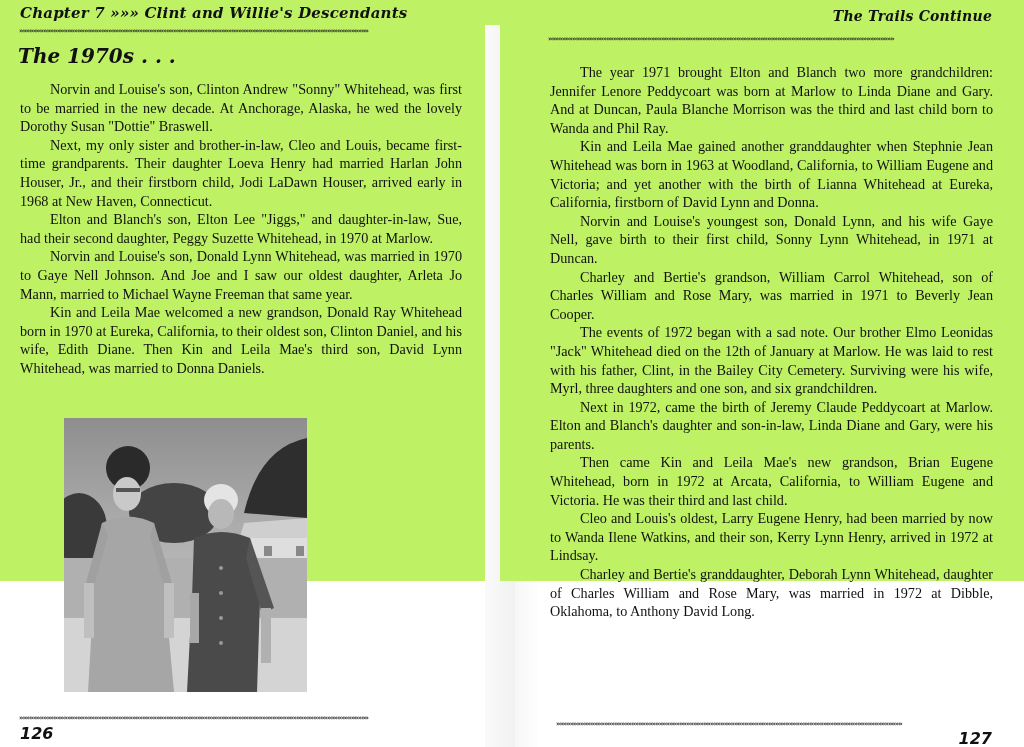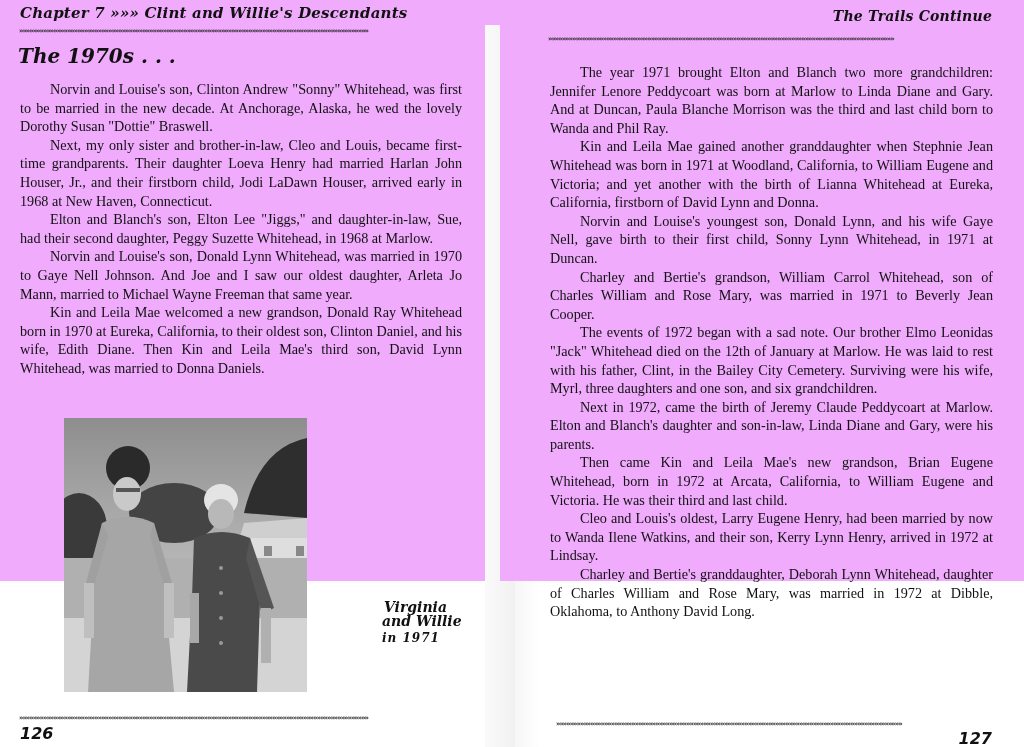--- a/index.html
+++ b/index.html
@@ -1,20 +1,20 @@
 <!DOCTYPE html>
 <html><head>
 <meta charset="utf-8">
 <style>
   * { box-sizing: border-box; margin: 0; padding: 0; }
   html, body { width: 1024px; height: 747px; background: #ffffff; overflow: hidden; }
   body { position: relative; font-family: "Liberation Serif", "DejaVu Serif", serif; color: #111; }
 
   .spread { position: absolute; inset: 0; display: flex; }
-  .page { position: relative; height: 581px; background: #f0abfc; }
+  .page { position: relative; height: 581px; background: #bef264; }
   .page-left { width: 500px; }
   .page-right { width: 524px; }
 
   .gutter-left { position: absolute; left: 485px; top: 25px; width: 30px; height: 722px; background: linear-gradient(to right, #fafafa, #f1f1f1); }
   .gutter-right { position: absolute; left: 515px; top: 0; width: 25px; height: 747px; background: linear-gradient(to right, #f6f6f6, #ffffff); }
 
   .script { font-family: "DejaVu Serif", "Liberation Serif", serif; font-style: italic; font-weight: bold; }
 
   .running-head { position: absolute; font-size: 15px; white-space: nowrap; letter-spacing: 0.2px; }
   .running-head-left { left: 20px; top: 4px; }
@@ -52,21 +52,21 @@
 
   <div class="page page-left">
     <div class="running-head running-head-left script">Chapter 7 »»» Clint and Willie's Descendants</div>
     <div class="chevron-rule rule-top-left">»»»»»»»»»»»»»»»»»»»»»»»»»»»»»»»»»»»»»»»»»»»»»»»»»»»»»»»»»»»»»»»»»»»»»»»»»»»»»»»»»»»»»»»»»»»»»»»»»»»»»»</div>
 
     <div class="section-title script">The 1970s . . .</div>
 
     <div class="body-text body-left">
       <p>Norvin and Louise's son, Clinton Andrew "Sonny" Whitehead, was first to be married in the new decade.  At Anchorage, Alaska, he wed the lovely Dorothy Susan "Dottie" Braswell.</p>
       <p>Next, my only sister and brother-in-law, Cleo and Louis, became first-time grandparents.  Their daughter Loeva Henry had married Harlan John Houser, Jr., and their firstborn child, Jodi LaDawn Houser, arrived early in 1968 at New Haven, Connecticut.</p>
-      <p>Elton and Blanch's son, Elton Lee "Jiggs," and daughter-in-law, Sue, had their second daughter,  Peggy Suzette Whitehead, in 1968 at Marlow.</p>
+      <p>Elton and Blanch's son, Elton Lee "Jiggs," and daughter-in-law, Sue, had their second daughter,  Peggy Suzette Whitehead, in 1970 at Marlow.</p>
       <p>Norvin and Louise's son, Donald Lynn Whitehead, was married in 1970 to Gaye Nell Johnson.  And Joe and I saw our oldest daughter, Arleta Jo Mann, married to Michael Wayne Freeman that same year.</p>
       <p>Kin and Leila Mae welcomed a new grandson,  Donald Ray Whitehead born in 1970 at Eureka, California, to their oldest son, Clinton Daniel, and his wife, Edith Diane.  Then Kin and Leila Mae's third son,  David Lynn Whitehead, was married to Donna Daniels.</p>
     </div>
 
     <div class="photo" title="Black and white photo of two women standing outdoors">
       <svg width="243" height="274" viewBox="0 0 243 274" xmlns="http://www.w3.org/2000/svg">
         <defs>
           <linearGradient id="sky" x1="0" y1="0" x2="0" y2="1">
             <stop offset="0" stop-color="#8e8e8e"></stop>
             <stop offset="0.5" stop-color="#b4b4b4"></stop>
@@ -103,43 +103,38 @@
         <path d="M186 120 L210 190 L198 196 L182 140 Z" fill="#555"></path>
         <rect x="197" y="190" width="10" height="55" fill="#b0b0b0"></rect>
         <rect x="126" y="175" width="9" height="50" fill="#a8a8a8"></rect>
         <circle cx="157" cy="150" r="2" fill="#999"></circle>
         <circle cx="157" cy="175" r="2" fill="#999"></circle>
         <circle cx="157" cy="200" r="2" fill="#999"></circle>
         <circle cx="157" cy="225" r="2" fill="#999"></circle>
       </svg>
     </div>
 
-    <div class="caption script">
-      <span class="c1">Virginia</span>
-      <span class="c2">and Willie</span>
-      <span class="c3">in 1971</span>
-    </div>
 
     <div class="chevron-rule rule-bottom-left">»»»»»»»»»»»»»»»»»»»»»»»»»»»»»»»»»»»»»»»»»»»»»»»»»»»»»»»»»»»»»»»»»»»»»»»»»»»»»»»»»»»»»»»»»»»»»»»»»»»»»»</div>
     <div class="page-number pn-left">126</div>
   </div>
 
   <div class="gutter-left"></div>
   <div class="gutter-right"></div>
 
   <div class="page page-right">
     
   </div>
 
   <div class="running-head running-head-right script">The Trails Continue</div>
   <div class="chevron-rule rule-top-right">»»»»»»»»»»»»»»»»»»»»»»»»»»»»»»»»»»»»»»»»»»»»»»»»»»»»»»»»»»»»»»»»»»»»»»»»»»»»»»»»»»»»»»»»»»»»»»»»»»»»»</div>
 
   <div class="body-text body-right">
     <p>The year 1971 brought Elton and Blanch two more grandchildren: Jennifer Lenore Peddycoart was born at Marlow to Linda Diane and Gary.  And at Duncan, Paula Blanche Morrison was the third and last child born to Wanda and Phil Ray.</p>
-    <p>Kin and Leila Mae gained another granddaughter when Stephnie Jean Whitehead was born in 1971 at Woodland, California, to William Eugene and Victoria;  and yet another with the birth of Lianna Whitehead at Eureka, California, firstborn of David Lynn and Donna.</p>
+    <p>Kin and Leila Mae gained another granddaughter when Stephnie Jean Whitehead was born in 1963 at Woodland, California, to William Eugene and Victoria;  and yet another with the birth of Lianna Whitehead at Eureka, California, firstborn of David Lynn and Donna.</p>
     <p>Norvin and Louise's youngest son, Donald Lynn, and his wife Gaye Nell, gave birth to their first child,  Sonny Lynn Whitehead, in 1971 at Duncan.</p>
     <p>Charley and Bertie's grandson, William Carrol Whitehead, son of Charles William and Rose Mary, was married in 1971 to Beverly Jean Cooper.</p>
     <p>The events of 1972 began with a sad note.  Our brother Elmo Leonidas "Jack" Whitehead died on the 12th of January at Marlow.  He was laid to rest with his father, Clint, in the Bailey City Cemetery. Surviving were his wife, Myrl, three daughters and one son, and six grandchildren.</p>
     <p>Next in 1972, came the birth of Jeremy Claude Peddycoart at Marlow.  Elton and Blanch's daughter and son-in-law, Linda Diane and Gary, were his parents.</p>
     <p>Then came Kin and Leila Mae's new grandson,  Brian Eugene Whitehead, born in 1972 at Arcata, California, to William Eugene and Victoria.  He was their third and last child.</p>
     <p>Cleo and Louis's oldest, Larry Eugene Henry, had been married by now to Wanda Ilene Watkins, and their son, Kerry Lynn Henry, arrived in 1972 at Lindsay.</p>
     <p>Charley and Bertie's granddaughter,  Deborah Lynn Whitehead, daughter of Charles William and Rose Mary, was married in 1972 at Dibble, Oklahoma, to Anthony David Long.</p>
   </div>
 
   <div class="chevron-rule rule-bottom-right">»»»»»»»»»»»»»»»»»»»»»»»»»»»»»»»»»»»»»»»»»»»»»»»»»»»»»»»»»»»»»»»»»»»»»»»»»»»»»»»»»»»»»»»»»»»»»»»»»»»»»</div>

